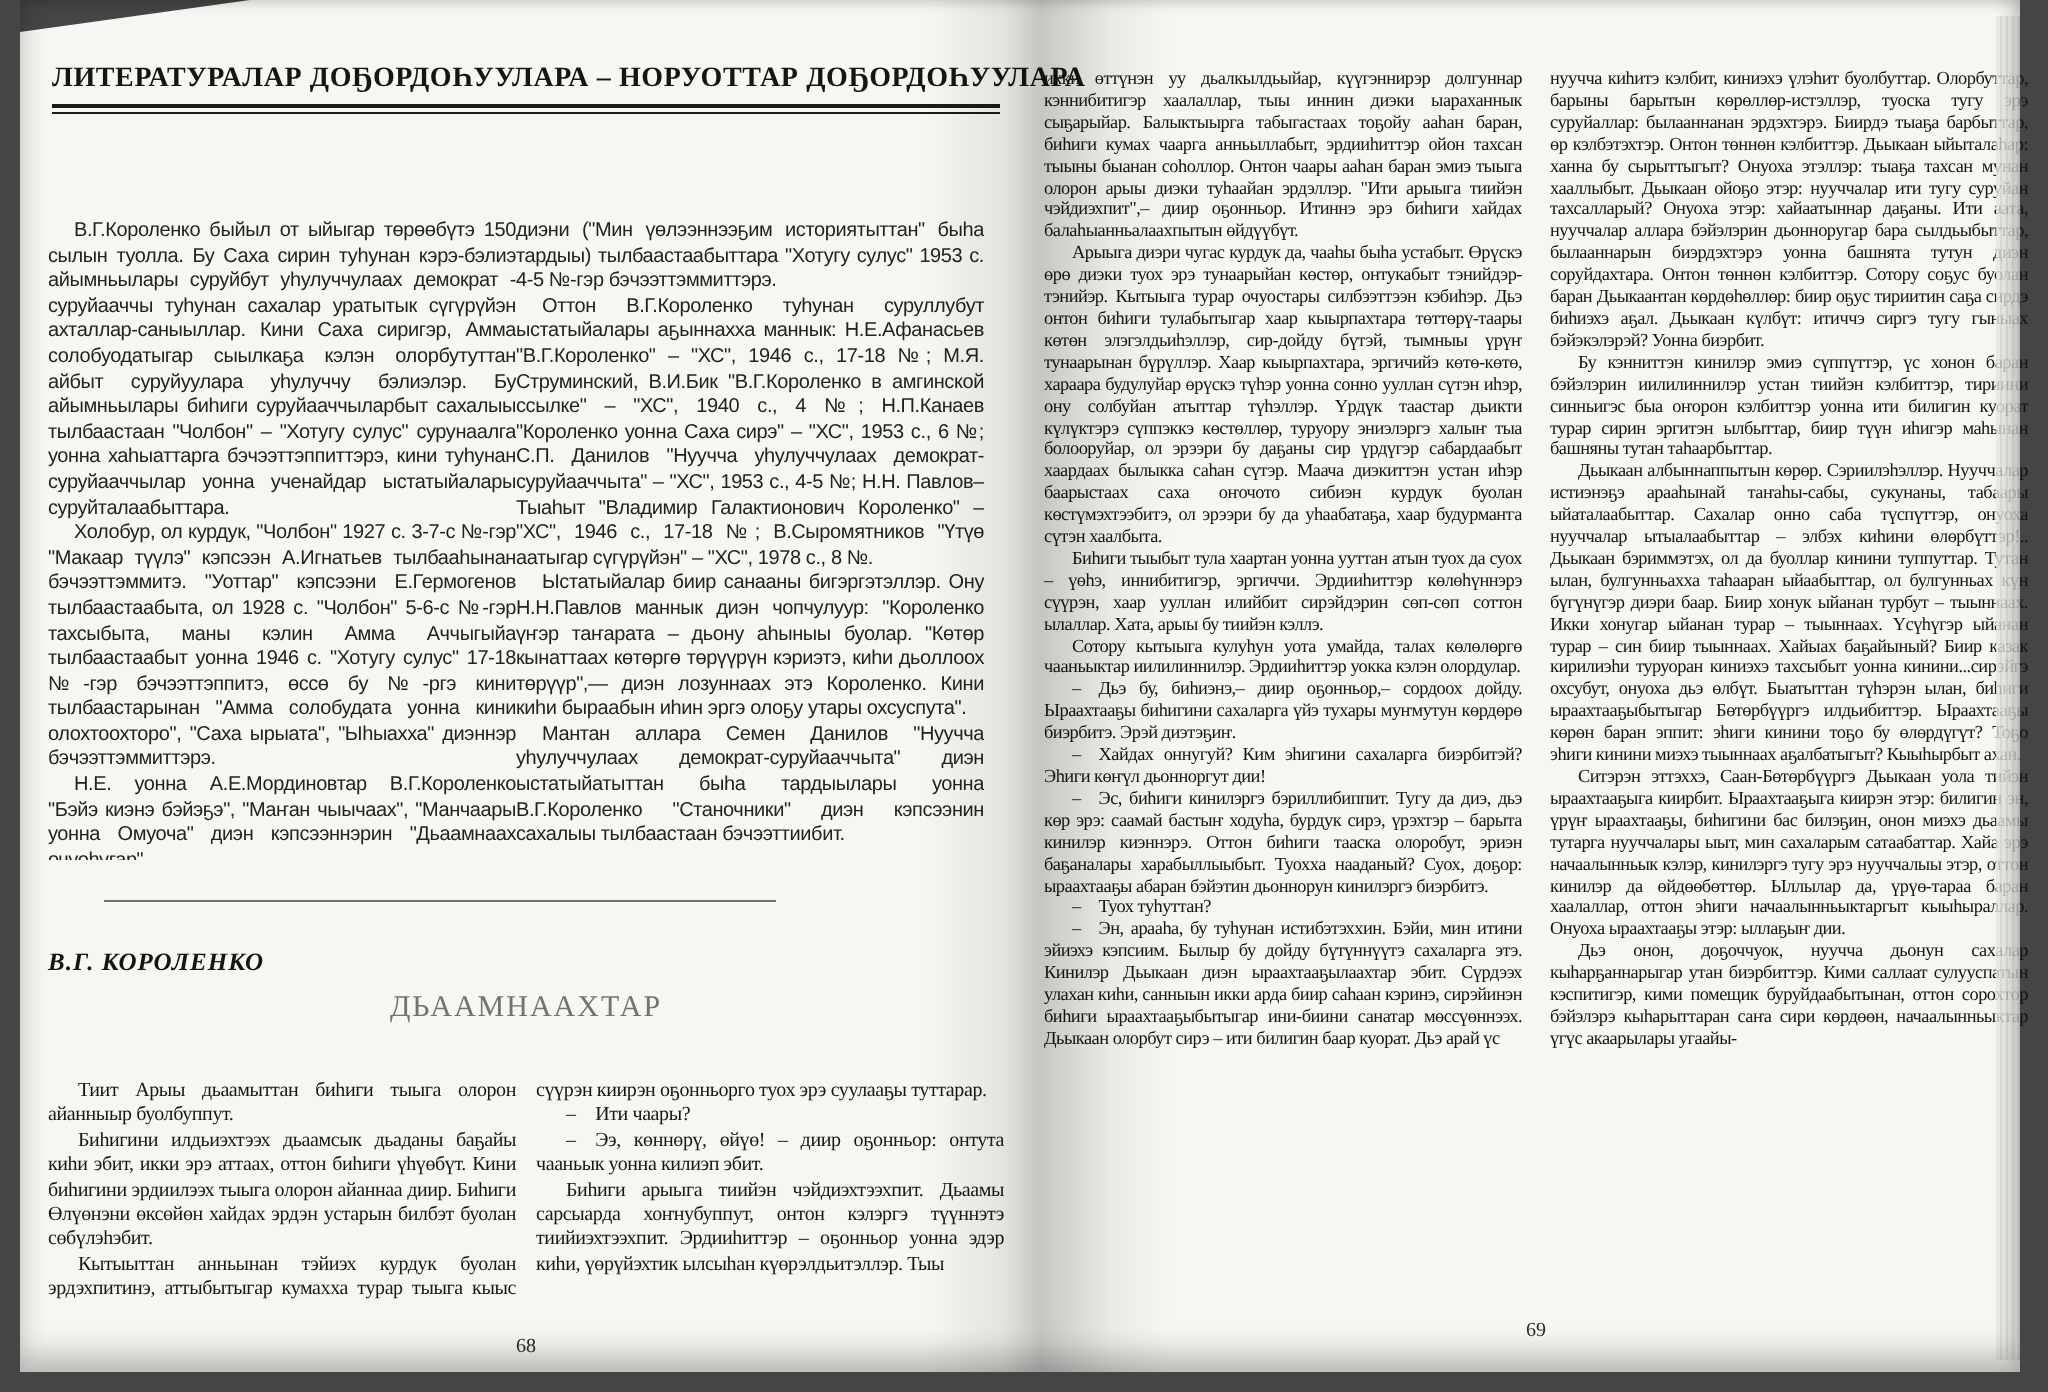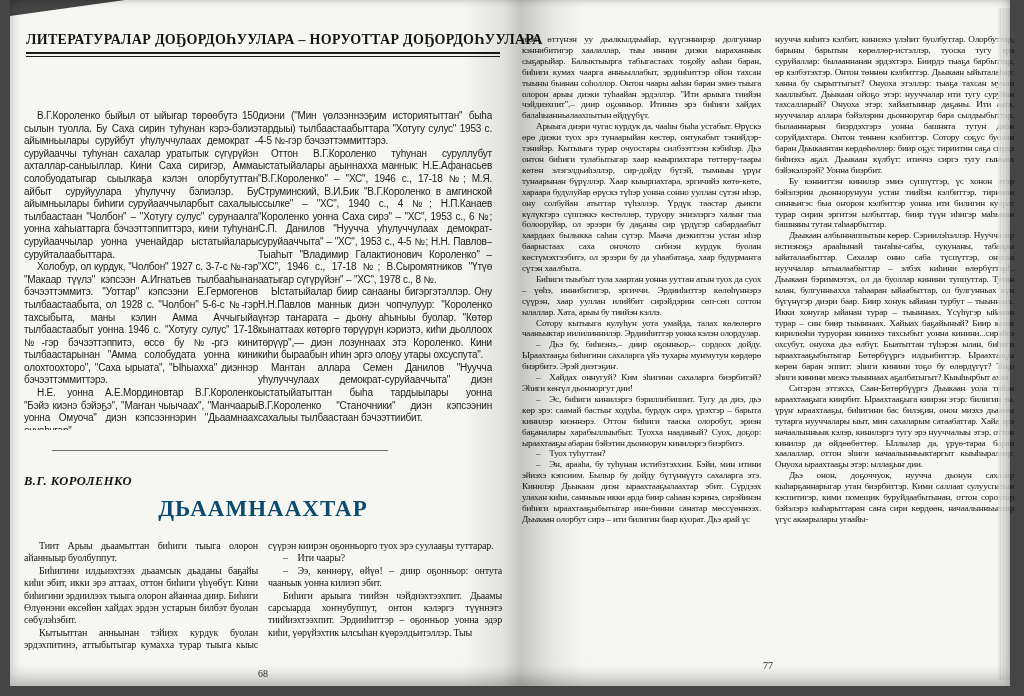--- a/index.html
+++ b/index.html
@@ -76,21 +76,21 @@
   
   .story-author{
     position:absolute;top:466px;left:0;right:0;text-align:left;
     font-family:"Liberation Serif",serif;
     font-style:italic;font-weight:bold;font-size:12.5px;color:#141414;
     letter-spacing:.5px;
   }
   .story-title{
     position:absolute;top:488px;left:0;right:0;text-align:center;
     font-family:"Liberation Serif",serif;
-    font-weight:bold;font-size:23px;letter-spacing:1px;color:#0c4a6e;
+    font-weight:normal;font-size:15px;letter-spacing:1px;color:#737373;
   }
   .story-cols{
     position:absolute;top:532px;left:0;right:0;height:114px;
     display:flex;gap:10px;overflow:hidden;
   }
   .story-col{
     width:234px;overflow:hidden;
     font-family:"Liberation Serif",serif;
     font-size:10px;line-height:12.4px;letter-spacing:-0.2px;
     text-align:justify;color:#161616;
@@ -172,27 +172,27 @@
             <p>Биһиги тыыбыт тула хаартан уонна ууттан атын туох да суох – үөһэ, иннибитигэр, эргиччи. Эрдииһиттэр көлөһүннэрэ сүүрэн, хаар ууллан илийбит сирэйдэрин сөп-сөп соттон ылаллар. Хата, арыы бу тиийэн кэллэ.</p>
             <p>Сотору кытыыга кулуһун уота умайда, талах көлөлөргө чааньыктар иилилиннилэр. Эрдииһиттэр уокка кэлэн олордулар.</p>
             <p>– Дьэ бу, биһиэнэ,– диир оҕонньор,– сордоох дойду. Ыраахтааҕы биһигини сахаларга үйэ тухары муҥмутун көрдөрө биэрбитэ. Эрэй диэтэҕиҥ.</p>
             <p>– Хайдах оннугуй? Ким эһигини сахаларга биэрбитэй? Эһиги көҥүл дьонноргут дии!</p>
             <p>– Эс, биһиги кинилэргэ бэриллибиппит. Тугу да диэ, дьэ көр эрэ: саамай бастыҥ ходуһа, бурдук сирэ, үрэхтэр – барыта кинилэр киэннэрэ. Оттон биһиги тааска олоробут, эриэн баҕаналары харабыллыыбыт. Туохха нааданый? Суох, доҕор: ыраахтааҕы абаран бэйэтин дьоннорун кинилэргэ биэрбитэ.</p>
             <p>– Туох туһуттан?</p>
             <p>– Эн, арааһа, бу туһунан истибэтэххин. Бэйи, мин итини эйиэхэ кэпсиим. Былыр бу дойду бүтүннүүтэ сахаларга этэ. Кинилэр Дьыкаан диэн ыраахтааҕылаахтар эбит. Сүрдээх улахан киһи, санныын икки арда биир саһаан кэринэ, сирэйинэн биһиги ыраахтааҕыбытыгар ини-биини санатар мөссүөннээх. Дьыкаан олорбут сирэ – ити билигин баар куорат. Дьэ арай үс</p>
           </div>
         <div class="right-col cont-first">
             <p>нуучча киһитэ кэлбит, киниэхэ үлэһит буолбуттар. Олорбуттар, барыны барытын көрөллөр-истэллэр, туоска тугу эрэ суруйаллар: былааннанан эрдэхтэрэ. Биирдэ тыаҕа барбыттар, өр кэлбэтэхтэр. Онтон төннөн кэлбиттэр. Дьыкаан ыйыталаһар: ханна бу сырыттыгыт? Онуоха этэллэр: тыаҕа тахсан мунан хааллыбыт. Дьыкаан ойоҕо этэр: нууччалар ити тугу суруйан тахсалларый? Онуоха этэр: хайаатыннар даҕаны. Ити аата, нууччалар аллара бэйэлэрин дьонноругар бара сылдьыбыттар, былааннарын биэрдэхтэрэ уонна башнята тутун диэн соруйдахтара. Онтон төннөн кэлбиттэр. Сотору соҕус буолан баран Дьыкаантан көрдөһөллөр: биир оҕус тириитин саҕа сирдэ биһиэхэ аҕал. Дьыкаан күлбүт: итиччэ сиргэ тугу гыныах бэйэкэлэрэй? Уонна биэрбит.</p>
-            <p>Бу кэнниттэн кинилэр эмиэ сүппүттэр, үс хонон этэр бэйэлэрин дьоннорунуун устан тиийэн кэлбиттэр, тириини синньигэс быа оҥорон кэлбиттэр уонна ити билигин куорат турар сирин эргитэн ылбыттар, биир түүн иһигэр маһынан башняны тутан таһаарбыттар.</p>
+            <p>Бу кэнниттэн кинилэр эмиэ сүппүттэр, үс хонон баран бэйэлэрин иилилиннилэр устан тиийэн кэлбиттэр, тириини синньигэс быа оҥорон кэлбиттэр уонна ити билигин куорат турар сирин эргитэн ылбыттар, биир түүн иһигэр маһынан башняны тутан таһаарбыттар.</p>
             <p>Дьыкаан албыннаппытын көрөр. Сэриилэһэллэр. Нууччалар истиэнэҕэ арааһынай таҥаһы-сабы, сукунаны, табаары ыйаталаабыттар. Сахалар онно саба түспүттэр, онуоха нууччалар ытыалаабыттар – элбэх киһини өлөрбүттэр!.. Дьыкаан бэриммэтэх, ол да буоллар кинини туппуттар. Тутан ылан, булгунньахха таһааран ыйаабыттар, ол булгунньах күн бүгүнүгэр диэри баар. Биир хонук ыйанан турбут – тыыннаах. Икки хонугар ыйанан турар – тыыннаах. Үсүһүгэр ыйанан турар – син биир тыыннаах. Хайыах баҕайыный? Биир казак кирилиэһи туруоран киниэхэ тахсыбыт уонна кинини...сирэйгэ охсубут, онуоха дьэ өлбүт. Быатыттан түһэрэн ылан, биһиги ыраахтааҕыбытыгар Бөтөрбүүргэ илдьибиттэр. Ыраахтааҕы көрөн баран эппит: эһиги кинини тоҕо бу өлөрдүгүт? Тоҕо эһиги кинини миэхэ тыыннаах аҕалбатыгыт? Кыыһырбыт ахан.</p>
             <p>Ситэрэн эттэххэ, Саан-Бөтөрбүүргэ Дьыкаан уола тийэн ыраахтааҕыга киирбит. Ыраахтааҕыга киирэн этэр: билигин эн, үрүҥ ыраахтааҕы, биһигини бас билэҕин, онон миэхэ дьаамы тутарга нууччалары ыыт, мин сахаларым сатаабаттар. Хайа эрэ начаалынньык кэлэр, кинилэргэ тугу эрэ нууччалыы этэр, оттон кинилэр да өйдөөбөттөр. Ыллылар да, үрүө-тараа баран хаалаллар, оттон эһиги начаалынньыктаргыт кыыһыраллар. Онуоха ыраахтааҕы этэр: ыллаҕыҥ дии.</p>
             <p>Дьэ онон, доҕоччуок, нуучча дьонун сахалар кыһарҕаннарыгар утан биэрбиттэр. Кими саллаат сулууспатын кэспитигэр, кими помещик буруйдаабытынан, оттон сорохтор бэйэлэрэ кыһарыттаран саҥа сири көрдөөн, начаалынньыктар үгүс акаарылары угаайы-</p>
           </div>
       </div>
-      <div class="page-number right">77</div>
+      <div class="page-number right">69</div>
     </div>
 
     <div class="gutter"></div>
     <div class="fore-edge"></div>
     <div class="corner-tl"></div>
     <div class="book-shade"></div>
   </div>
 </div>
 
 </body></html>

